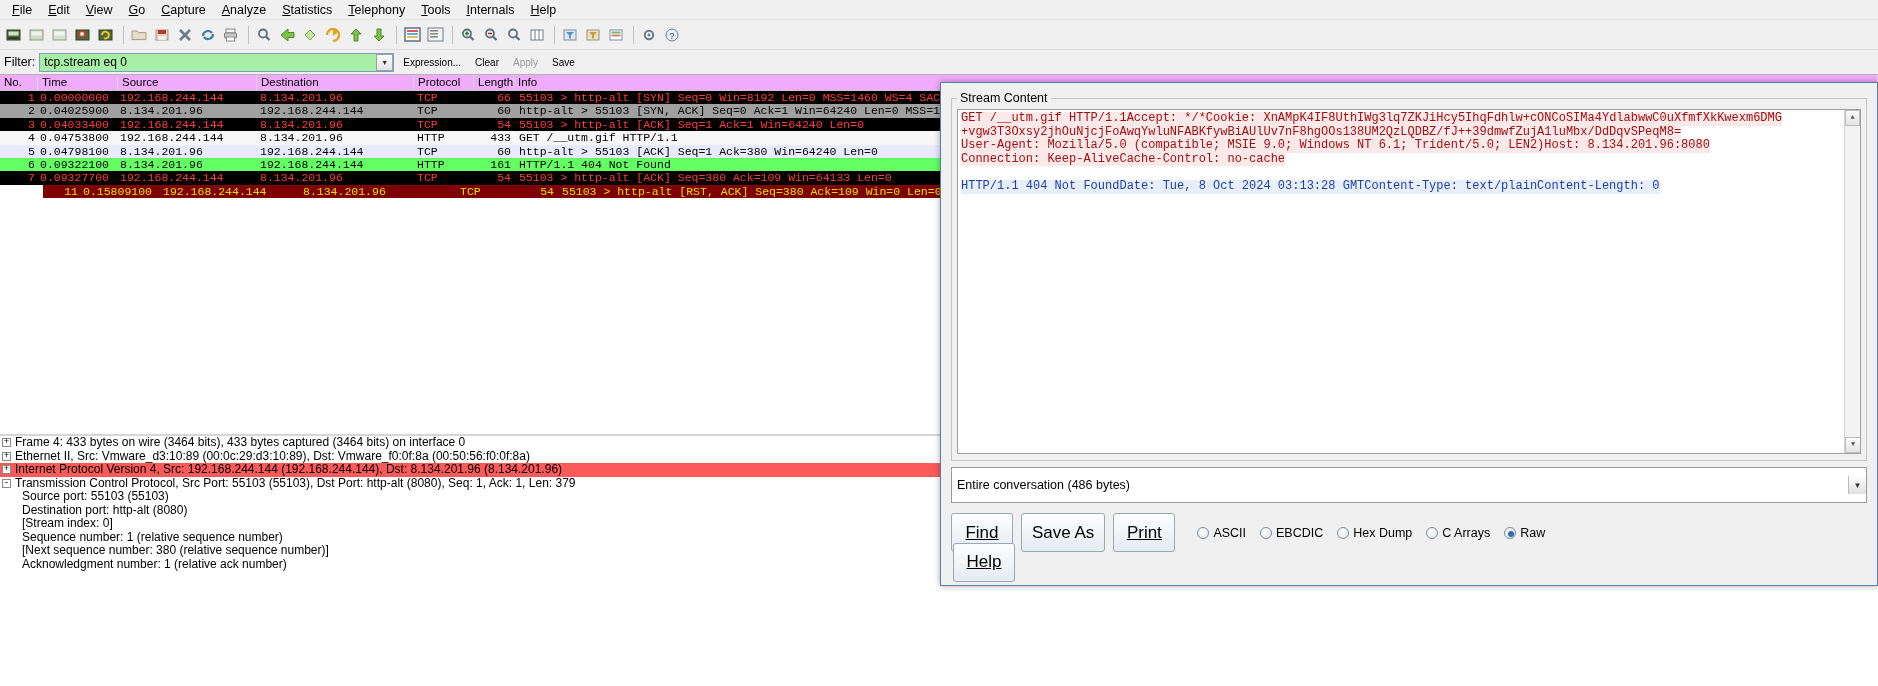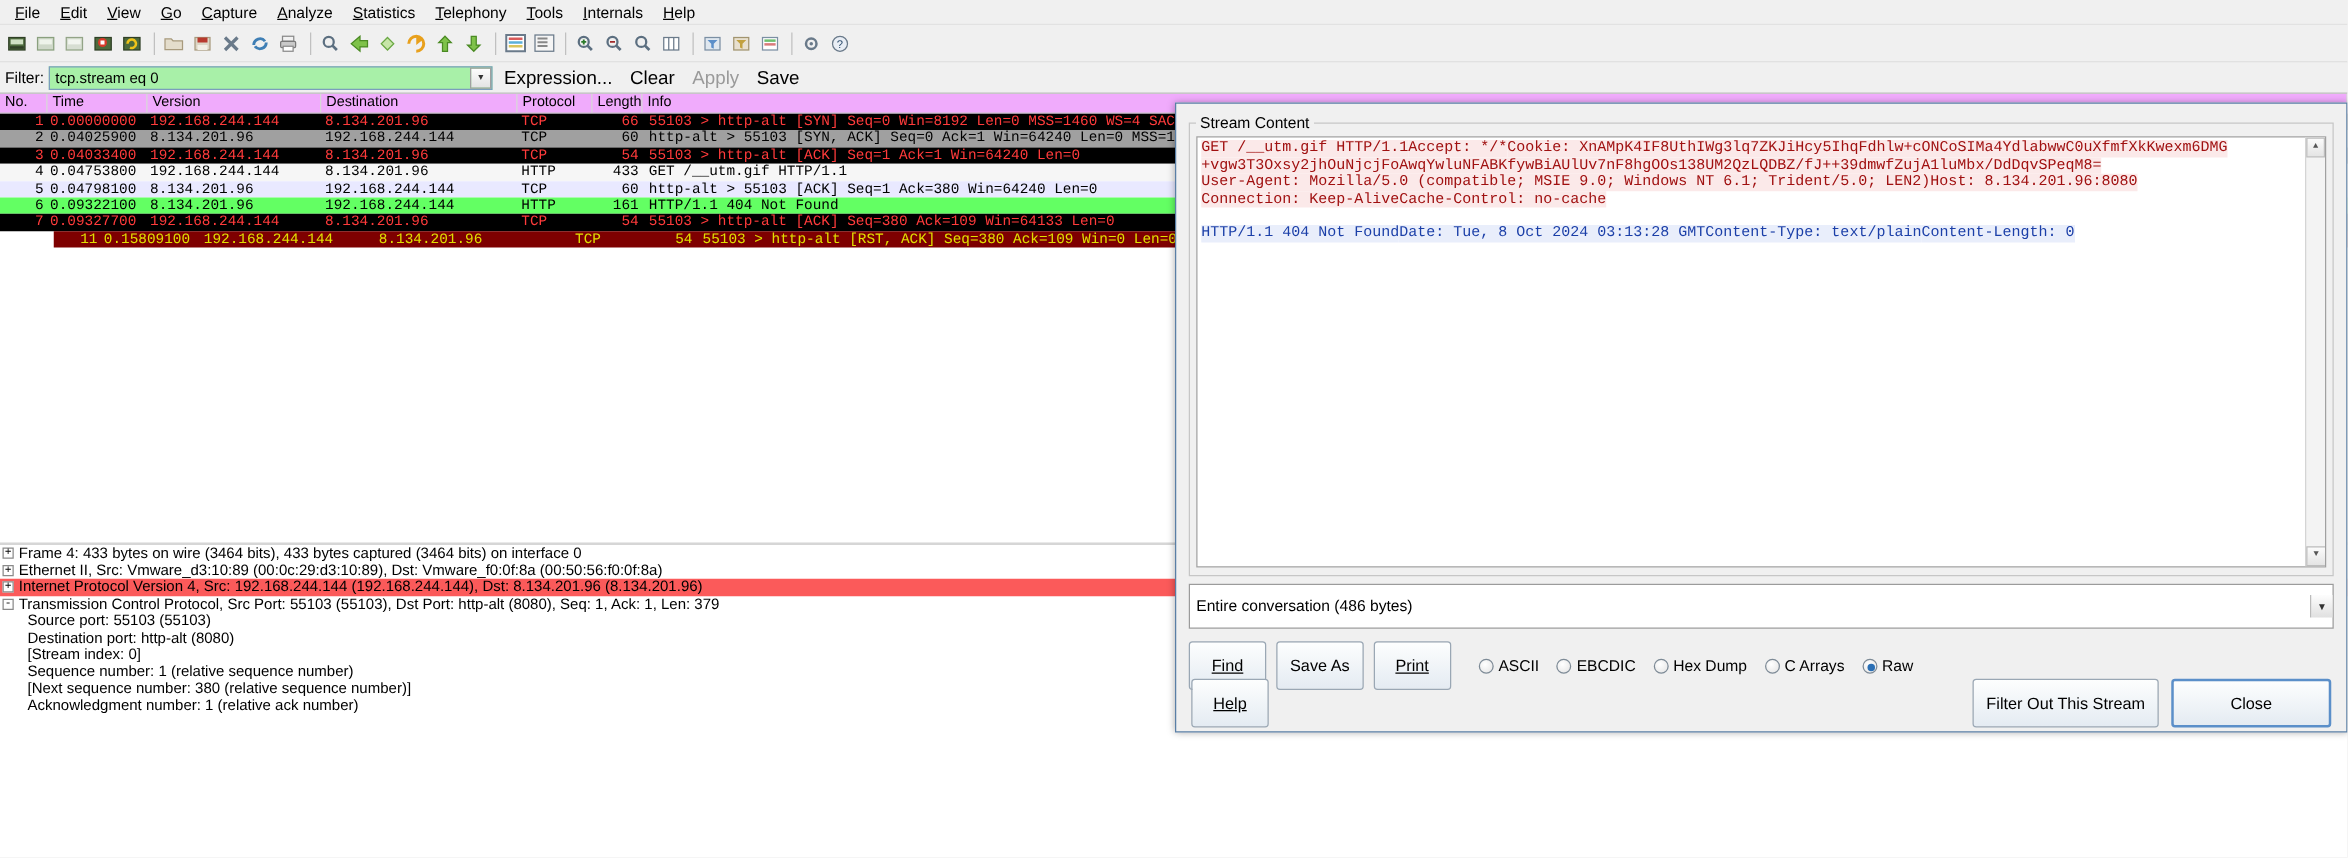--- a/index.html
+++ b/index.html
@@ -52,21 +52,21 @@
   }
   .filter-combo .val {
     flex:1; padding-left:4px; font-size:12px; color:#000;
     white-space:nowrap; overflow:hidden;
   }
   .filter-combo .arrow {
     width:17px; height:17px; background:linear-gradient(#fdfdfd,#e3e3e3);
     border:1px solid #a0a0a0; display:flex; align-items:center; justify-content:center;
     font-size:7px; color:#333;
   }
-  .fb-btn { font-size:15px; padding:1px 5px; color:#000; }
+  .fb-btn { font-size:10px; padding:1px 5px; color:#000; }
   .fb-btn.dim { color:#9a9a9a; }
 
   
   .plist-wrap {
     position:absolute; left:0; top:74px; width:1878px; height:360px;
     background:#fff; border-top:1px solid #b4b4b4;
     overflow:hidden;
   }
   .plist-head {
     display:flex; height:16px; background:#f0abfc;
@@ -168,21 +168,21 @@
     width:18px; height:18px; background:linear-gradient(#fdfdfd,#e0e0e0);
     border-left:1px solid #bbb; display:flex; align-items:center;
     justify-content:center; font-size:8px; color:#333;
   }
   .dlg-row {
     display:flex; align-items:center; margin-top:10px; gap:8px;
   }
   .pbtn {
     border:1px solid #9aa7b4; background:linear-gradient(#fdfefe,#e4ebf2);
     border-radius:3px; height:39px; min-width:62px; padding:0 10px;
-    font-size:13px; display:flex; align-items:center; justify-content:center;
+    font-size:17px; display:flex; align-items:center; justify-content:center;
   }
   .pbtn u { text-decoration:underline; }
   .pbtn.wide { min-width:128px; }
   .radio { display:flex; align-items:center; gap:4px; font-size:12.5px; margin-left:14px;}
   .radio .rr {
     width:12px; height:12px; border-radius:50%; border:1px solid #7d8a96;
     background:radial-gradient(circle at 40% 35%, #fff, #e3e3e3);
     display:inline-block; position:relative;
   }
   .radio.on .rr::after {
@@ -400,21 +400,21 @@
     <span class="fb-btn">Expression...</span>
     <span class="fb-btn">Clear</span>
     <span class="fb-btn dim">Apply</span>
     <span class="fb-btn">Save</span>
   </div>
 
   <div class="plist-wrap">
     <div class="plist-head">
         <div class="th c-no" style="text-align: left;">No.</div>
         <div class="th c-time" style="text-align: left;">Time</div>
-        <div class="th c-src" style="text-align: left;">Version</div>
+        <div class="th c-src" style="text-align: left;">Source</div>
         <div class="th c-dst" style="text-align: left;">Destination</div>
         <div class="th c-pro" style="text-align: left;">Protocol</div>
         <div class="th c-len" style="text-align: left;">Length</div>
         <div class="th c-info" style="text-align: left;">Info</div>
       </div>
     <div id="packet-rows">
         <div class="prow" style="background: rgb(0, 0, 0); color: rgb(255, 59, 59);">
           <div class="c c-no">1</div>
           <div class="c c-time">0.00000000</div>
           <div class="c c-src">192.168.244.144</div>
@@ -552,24 +552,16 @@
               <span>Raw</span>
             </label>
           </div>
       </div>
     </div>
 
     <div class="dlg-foot">
       <div class="pbtn">
           <u>Help</u>
         </div>
-      <div class="right">
-        <div class="pbtn wide">
-            <span>Filter Out This Stream</span>
-          </div>
-        <div class="pbtn wide def">
-            <span>Close</span>
-          </div>
-      </div>
     </div>
   </div>
 
 </div>
 
 </body></html>

